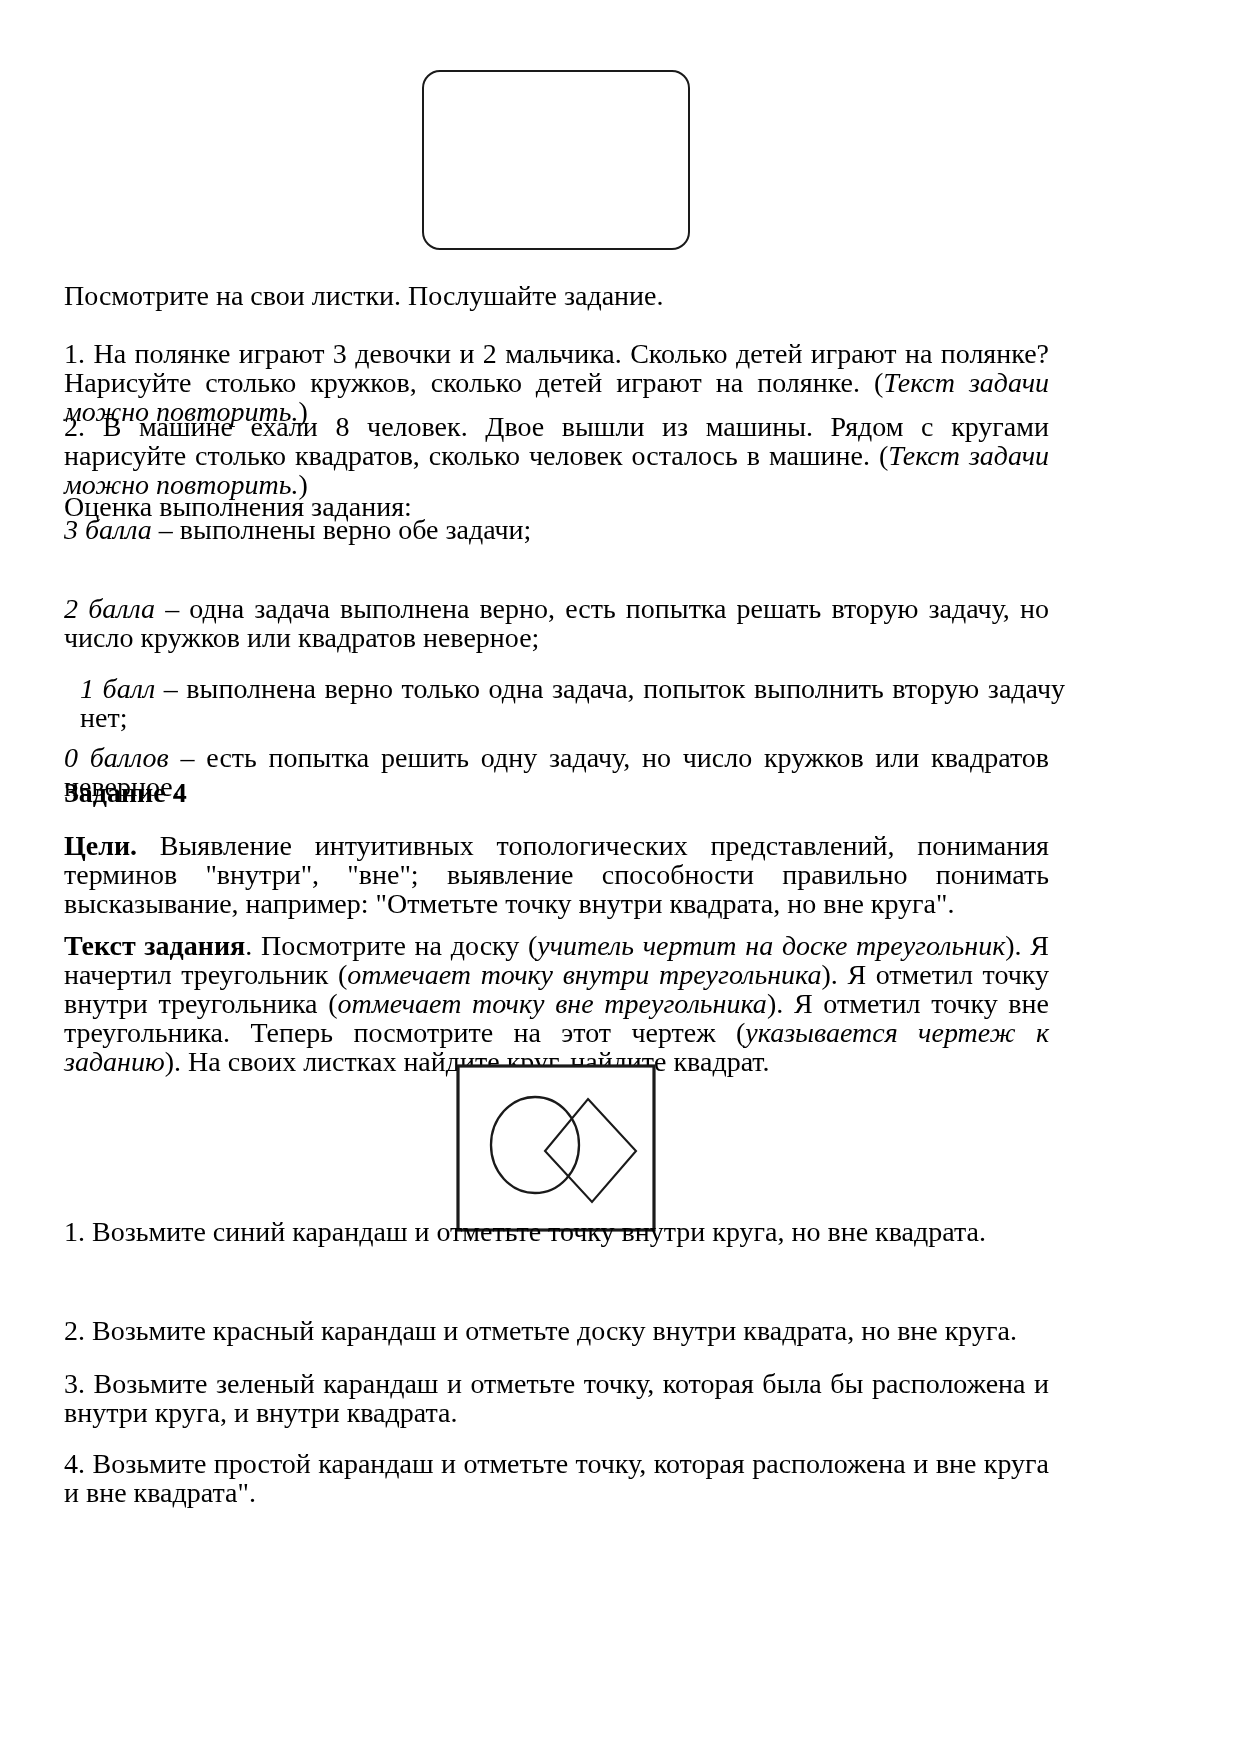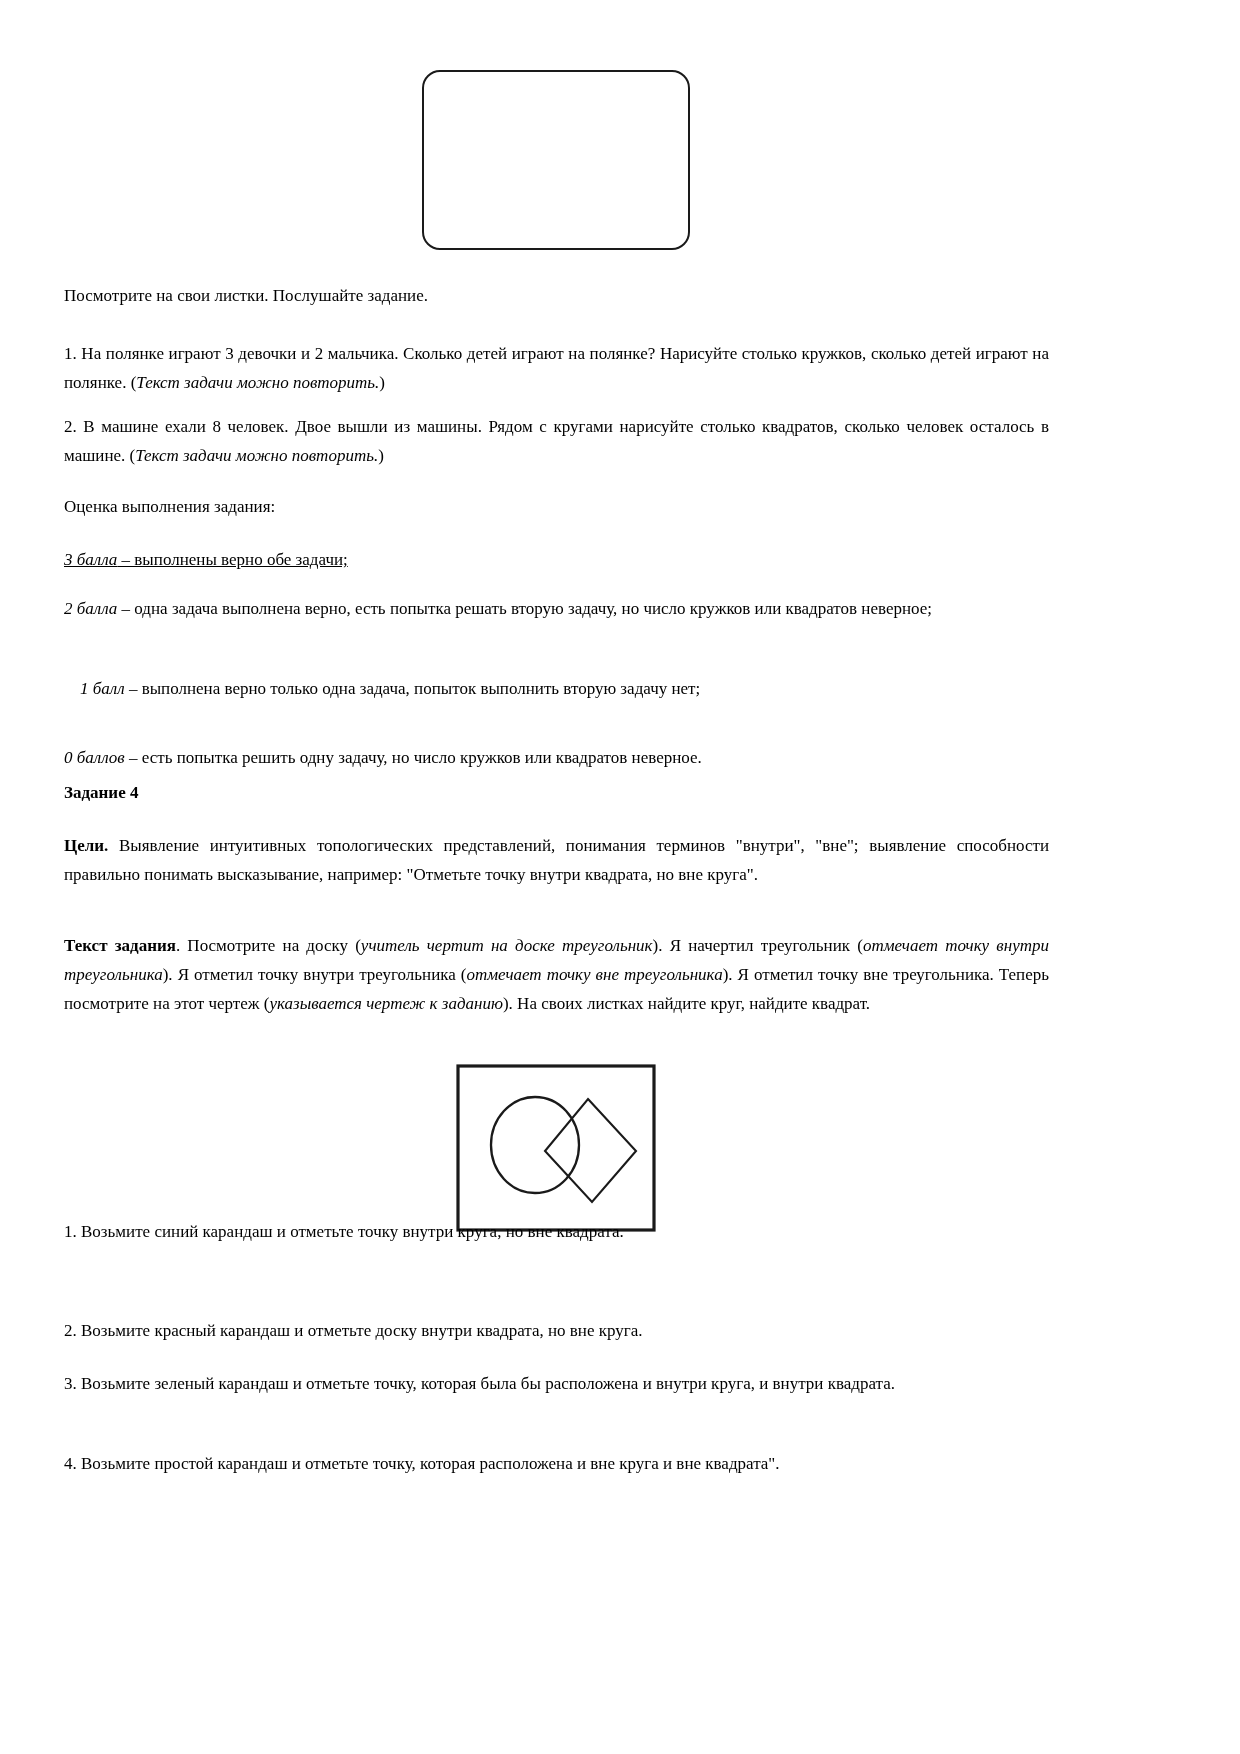--- a/index.html
+++ b/index.html
@@ -30,21 +30,21 @@
     height:100%;
     box-sizing:border-box;
     border:2px solid #1a1a1a;
     border-radius:18px;
     background:#ffffff;
   }
 
   
   p.para{
     margin:0;
-    font-size:17px;
+    font-size:28px;
     line-height:29px;
     text-align:justify;
     text-justify:inter-word;
   }
   .it{font-style:italic;}
   .bd{font-weight:bold;}
 
   
   .blk{position:absolute;left:64px;width:985px;}
 
@@ -76,21 +76,21 @@
   </div>
 
   <div class="blk" style="top:412px;">
     <p class="para"><span>2.</span><span> В машине ехали 8 человек. Двое вышли из машины. Рядом с кругами нарисуйте столько квадратов, сколько человек осталось в машине. (</span><span class="it">Текст задачи можно повторить.</span><span>)</span></p>
   </div>
 
   <div class="blk" style="top:492px;">
     <p class="para">Оценка выполнения задания:</p>
   </div>
 
-  <div class="blk" style="top:545px;text-decoration:underline;">
+  <div class="blk" style="top:515px;">
     <p class="para"><span class="it">3 балла</span><span> – выполнены верно обе задачи;</span></p>
   </div>
 
   <div class="blk" style="top:594px;">
     <p class="para"><span class="it">2 балла</span><span> – одна задача выполнена верно, есть попытка решать вторую задачу, но число кружков или квадратов неверное;</span></p>
   </div>
 
   <div class="blk" style="top:674px;margin-left:16px;">
     <p class="para"><span class="it">1 балл</span><span> – выполнена верно только одна задача, попыток выполнить вторую задачу нет;</span></p>
   </div>

